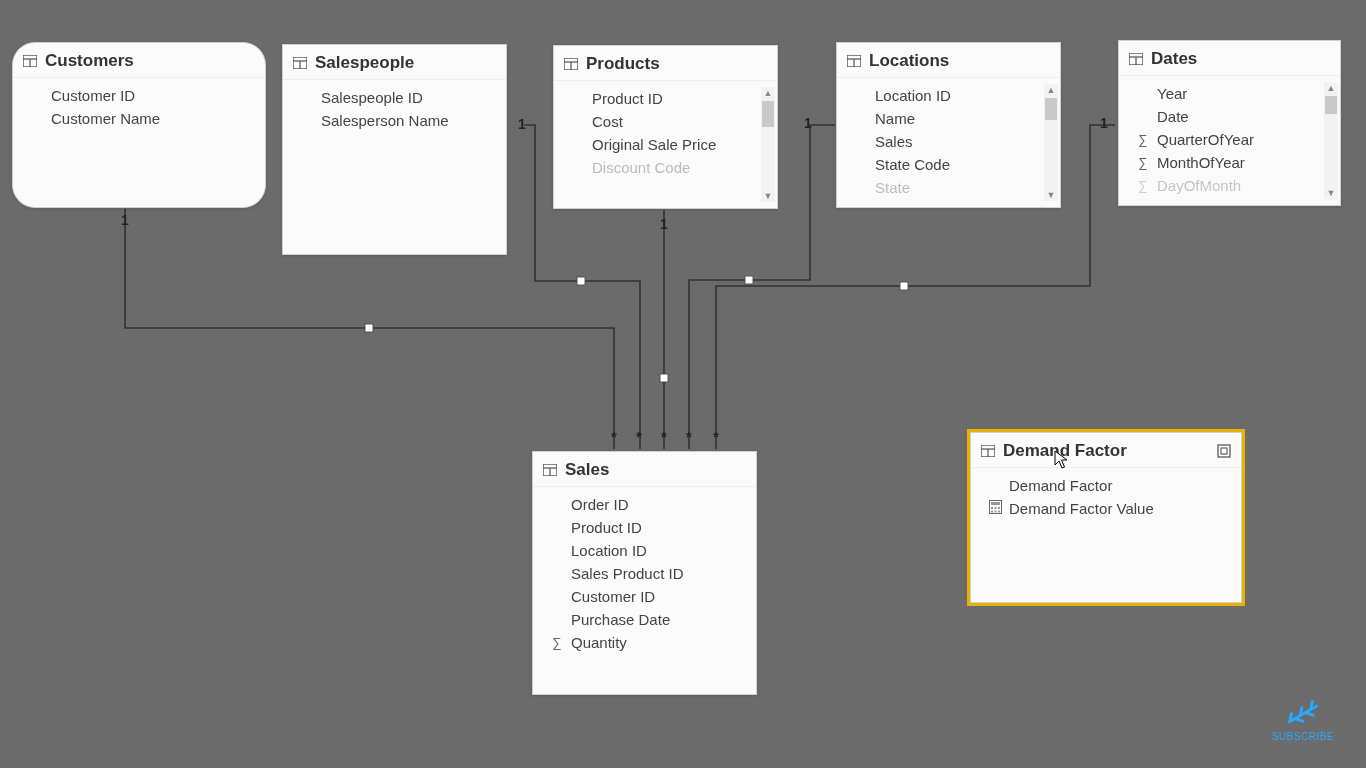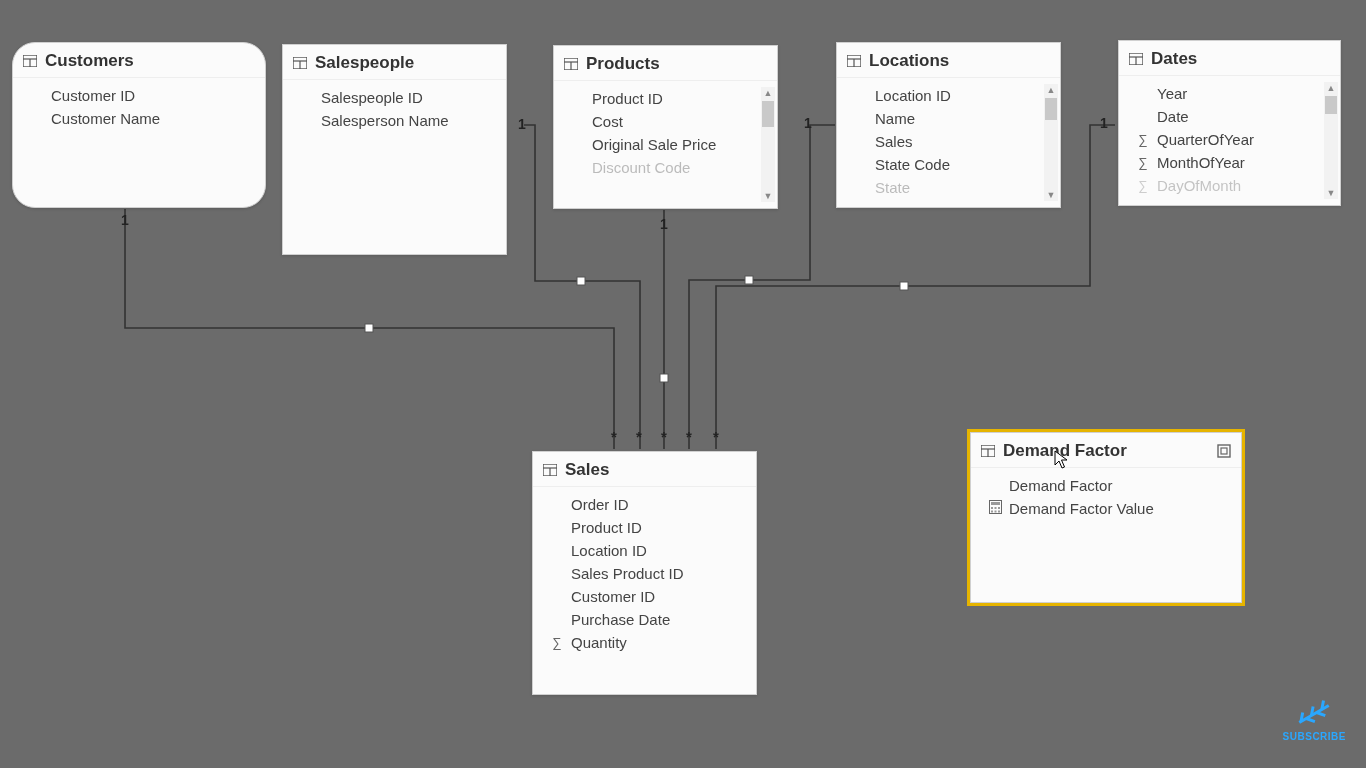--- a/index.html
+++ b/index.html
@@ -127,26 +127,26 @@
     stroke-width: 1;
   }
   .cursor {
     position:absolute;
     width:16px;
     height:20px;
     pointer-events:none;
   }
   .subscribe {
     position:absolute;
-    right: 20px;
+    right: 32px;
     bottom: 26px;
     text-align:center;
     color:#2aa7ff;
     font-size:10px;
-    font-weight:700;
+    font-weight:400;
     letter-spacing:0.5px;
   }
   .subscribe svg { display:block; margin:0 auto 2px auto; }
 </style>
 </head>
 <body>
 
 <div class="canvas">
 
   <svg class="connectors">

